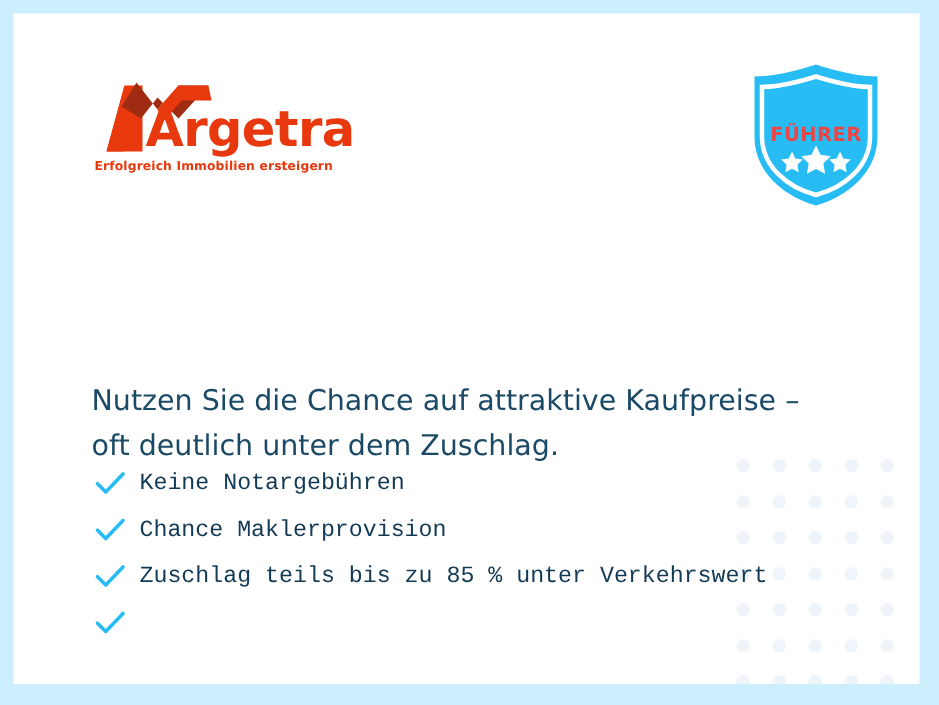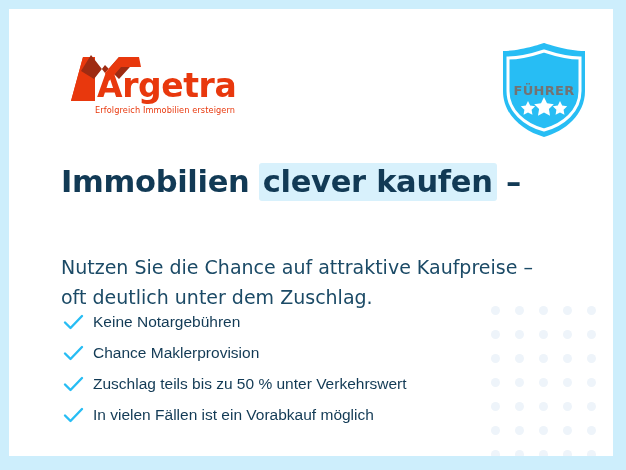--- a/index.html
+++ b/index.html
@@ -72,26 +72,25 @@
     color: #e8380d;
     letter-spacing: -0.4px;
     line-height: 1;
     font-family: "DejaVu Sans", sans-serif;
   }
   #logo-tagline {
     position: absolute;
     left: 2px;
     top: 54px;
     font-size: 8.2px;
-    font-weight: normal;
+    font-weight: bold;
     color: #e8380d;
     letter-spacing: 0.1px;
     white-space: nowrap;
     font-family: "DejaVu Sans", sans-serif;
-    margin-left: 32px;
   }
 
   
   #badge {
     position: absolute;
     left: 488px;
     top: 32px;
     width: 94px;
     height: 98px;
   }
@@ -108,21 +107,21 @@
     font-family: "DejaVu Sans", sans-serif;
   }
   #badge-text-fuehrer {
     position: absolute;
     left: 0;
     top: 42px;
     width: 94px;
     text-align: center;
     font-size: 13px;
     font-weight: bold;
-    color: #737373;
+    color: #ef4444;
     letter-spacing: 0.3px;
     font-family: "DejaVu Sans", sans-serif;
   }
 
   
   #headline {
     position: absolute;
     left: 52px;
     top: 133px;
     width: 500px;
@@ -171,21 +170,21 @@
     flex: 0 0 auto;
     width: 30px;
     height: 20px;
     display: flex;
     align-items: center;
   }
   .bullet-label {
     font-size: 15.5px;
     color: #123a55;
     white-space: nowrap;
-    font-family: Liberation Sans, sans-serif;
+    font-family: Liberation Mono, monospace;
     text-align: center;
   }
 </style>
 </head>
 <body>
 
 <div id="banner">
   <div id="card">
 
     <div id="dot-grid">
@@ -244,21 +243,20 @@
         <g fill="#ffffff">
           <path d="M31 60 l2.2 4.6 5 .7 -3.6 3.5 .85 5 -4.45-2.35 -4.45 2.35 .85-5 -3.6-3.5 5-.7 Z"></path>
           <path d="M47 56 l3 6.2 6.8 1 -4.9 4.8 1.15 6.8 -6.05-3.2 -6.05 3.2 1.15-6.8 -4.9-4.8 6.8-1 Z"></path>
           <path d="M63 60 l2.2 4.6 5 .7 -3.6 3.5 .85 5 -4.45-2.35 -4.45 2.35 .85-5 -3.6-3.5 5-.7 Z"></path>
         </g>
       </svg>
       <div id="badge-text-fuehrer">FÜHRER</div>
     </div>
 
     <h1 id="headline">
-      <span class="hl-line"><span>Immobilien </span><span class="mark">clever kaufen</span><span> –</span></span>
     </h1>
 
     <p id="subheadline">
       <span class="sub-line">Nutzen Sie die Chance auf attraktive Kaufpreise –</span>
       <span class="sub-line">oft deutlich unter dem Zuschlag.</span>
     </p>
 
     <ul id="bullets" style="list-style:none;margin:0;padding:0;">
       <li class="bullet-row">
         <span class="bullet-check">
@@ -275,26 +273,25 @@
             </svg>
         </span>
         <span class="bullet-label">Chance Maklerprovision</span>
       </li>
       <li class="bullet-row">
         <span class="bullet-check">
           <svg width="21" height="16" viewBox="0 0 21 16">
               <path d="M2 8.5 L7.5 14 L19 2" fill="none" stroke="#27bdf4" stroke-width="2.4" stroke-linecap="round" stroke-linejoin="round"></path>
             </svg>
         </span>
-        <span class="bullet-label">Zuschlag teils bis zu 50 % unter Verkehrswert</span>
-      </li>
-      <li class="bullet-row">
-        <span class="bullet-check">
-          <svg width="21" height="16" viewBox="0 0 21 16">
-              <path d="M2 8.5 L7.5 14 L19 2" fill="none" stroke="#27bdf4" stroke-width="2.4" stroke-linecap="round" stroke-linejoin="round"></path>
-            </svg>
-        </span>
-        <span class="bullet-label">In vielen Fällen ist ein Vorabkauf möglich</span>
+        <span class="bullet-label">Zuschlag teils bis zu 85 % unter Verkehrswert</span>
+      </li>
+      <li class="bullet-row">
+        <span class="bullet-check">
+          <svg width="21" height="16" viewBox="0 0 21 16">
+              <path d="M2 8.5 L7.5 14 L19 2" fill="none" stroke="#27bdf4" stroke-width="2.4" stroke-linecap="round" stroke-linejoin="round"></path>
+            </svg>
+        </span>
       </li>
     </ul>
 
   </div>
 </div>
 
 </body></html>

